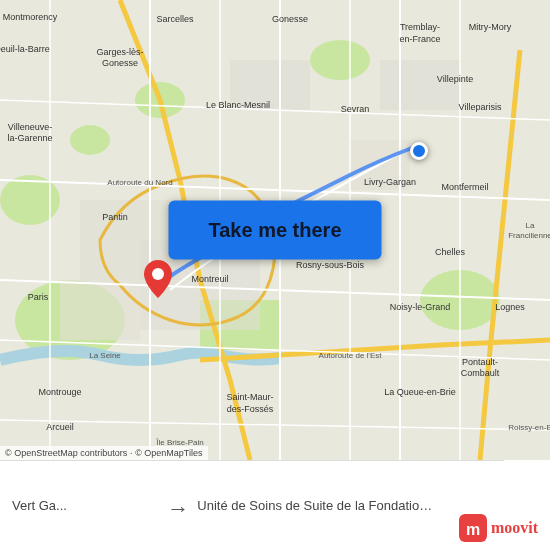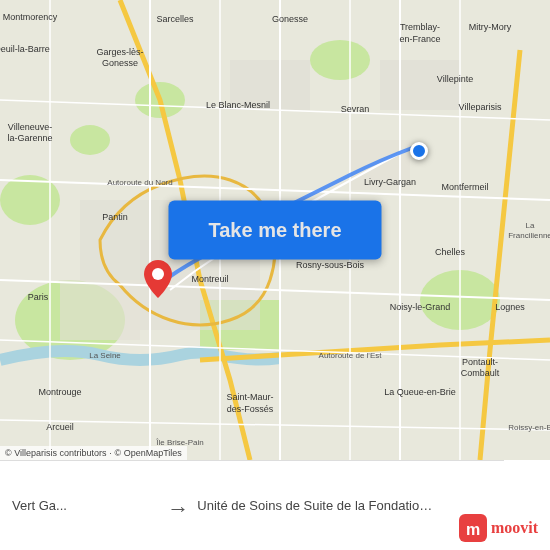--- a/index.html
+++ b/index.html
@@ -23,21 +23,21 @@
       width: 100%;
       height: 100%;
     }
 
     #take-me-there-btn {
       position: absolute;
       top: 50%;
       left: 50%;
       transform: translate(-50%, -50%);
       background-color: #1a73e8;
-      color: #e5e5e5;
+      color: #0f172a;
       border: none;
       border-radius: 6px;
       padding: 18px 40px;
       font-size: 20px;
       font-weight: bold;
       cursor: pointer;
       white-space: nowrap;
       box-shadow: 0 2px 8px rgba(0,0,0,0.3);
       z-index: 10;
     }
@@ -254,21 +254,21 @@
       <path d="M14 0 C6.3 0 0 6.3 0 14 C0 24.5 14 38 14 38 C14 38 28 24.5 28 14 C28 6.3 21.7 0 14 0Z" fill="#e53935"></path>
       <circle cx="14" cy="14" r="6" fill="white"></circle>
     </svg>
   </div>
 
   
   <button id="take-me-there-btn">Take me there</button>
 
   
   <div style="position:absolute; bottom:0; left:0; font-size:9px; color:#444; background:rgba(255,255,255,0.75); padding:2px 5px;">
-    <span>© Villeparisis contributors · © OpenMapTiles</span>
+    <span>© OpenStreetMap contributors · © OpenMapTiles</span>
   </div>
 </div>
 
 <div id="bottom-bar">
   <div id="route-from">
     <span class="route-label">Vert Ga...</span>
   </div>
 
   <div id="arrow-icon">
     <span>→</span>

